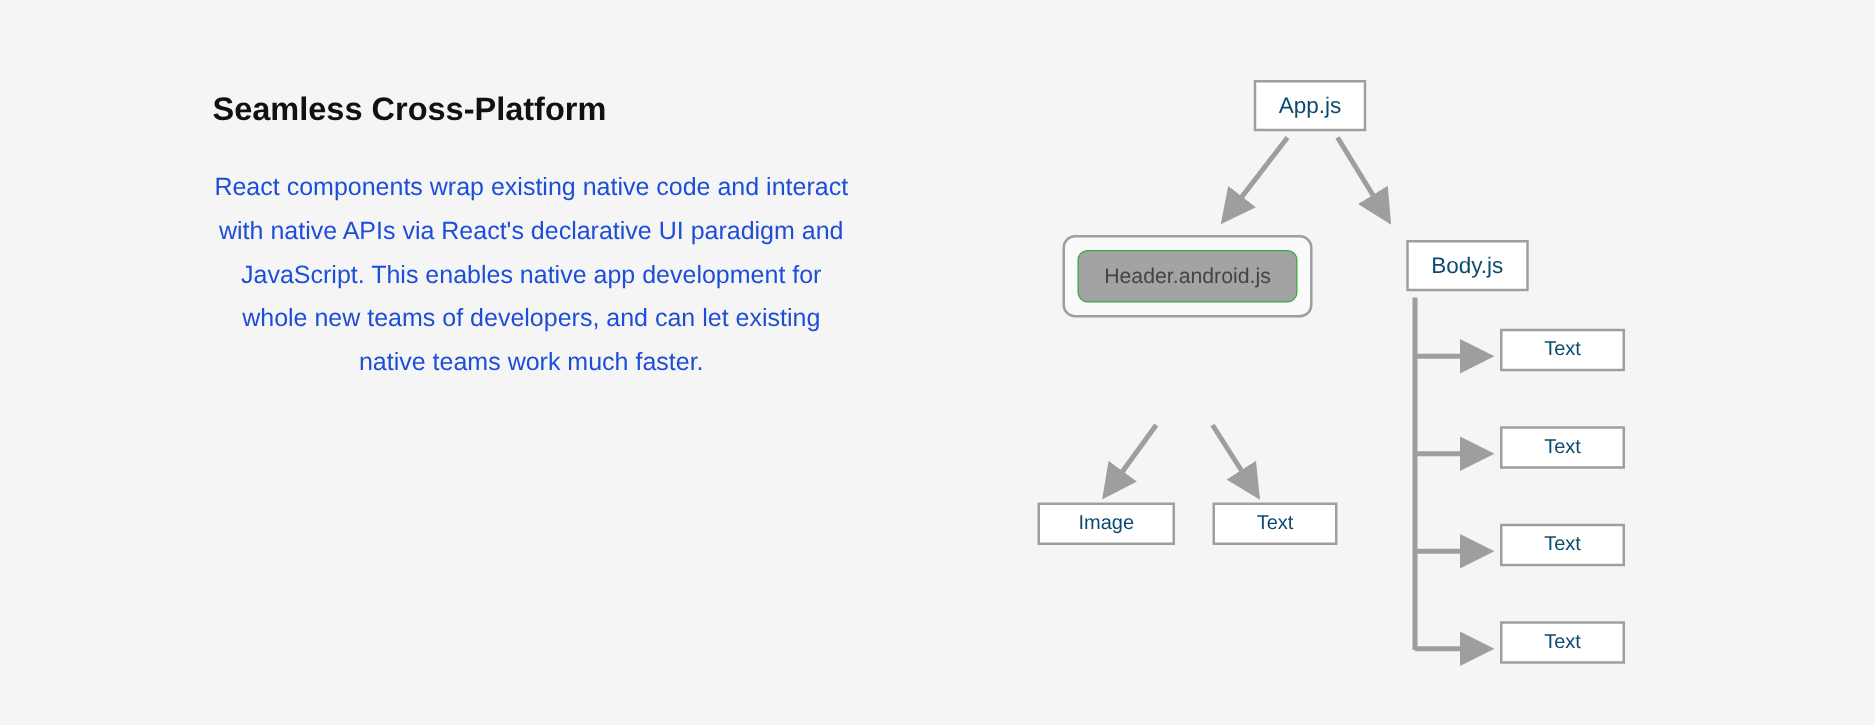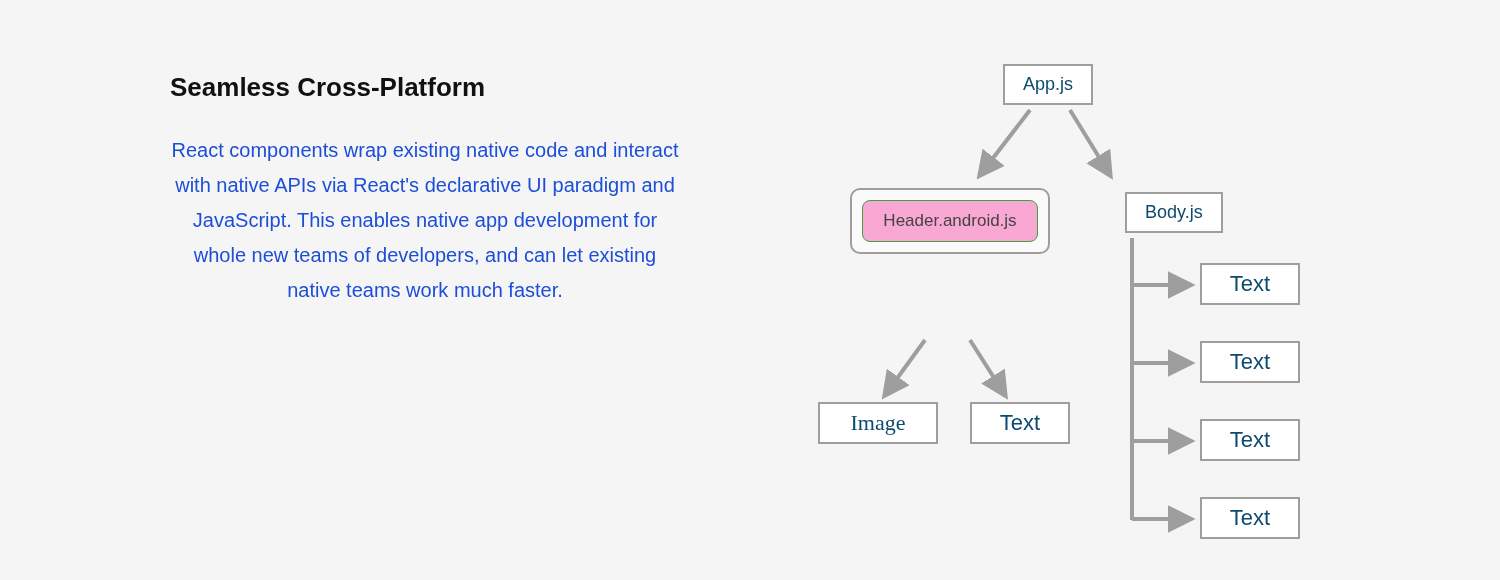--- a/index.html
+++ b/index.html
@@ -43,35 +43,35 @@
     border-radius: 0;
     background: #fff;
     font-size: 18px;
     color: #0c4a6e;
     display: flex;
     align-items: center;
     justify-content: center;
     padding: 8px 18px;
     white-space: nowrap;
   }
-  .node.small { font-size: 22px; padding: 6px 20px; }
+  .node.small { font-size: 16px; padding: 6px 20px; }
   .group-box {
     position: absolute;
     border: 2.5px solid #9e9e9e;
     border-radius: 10px;
     background: #fafafa;
     padding: 10px;
     display: flex;
     flex-direction: column;
     gap: 10px;
   }
   .inner-node {
     border: 1.5px solid;
     border-radius: 8px;
-    background: #f9a8d4;
+    background: #a3a3a3;
     font-size: 17px;
     color: #444;
     display: flex;
     align-items: center;
     justify-content: center;
     padding: 10px 14px;
   }
   .inner-node.green { border-color: #3aa63a; }
   .inner-node.blue  { border-color: #4d7de8; }
   svg.connectors {
@@ -116,21 +116,21 @@
     </svg>
 
     <div class="node" style="left:253px; top:64px;">App.js</div>
 
     <div class="group-box" style="left:100px; top:188px; width:200px;">
       <div class="inner-node green">Header.android.js</div>
     </div>
 
     <div class="node" style="left:332px; top:192px;margin-left:43px;">Body.js</div>
 
-    <div class="node small" style="left:68px; top:402px; width:120px;font-family:Liberation Serif, serif;">Image</div>
+    <div class="node small" style="left:80px; top:402px; width:110px;">Image</div>
 
     <div class="node small" style="left:220px; top:402px; width:100px;">Text</div>
 
     <div class="node small" style="left:450px; top:263px; width:100px;">Text</div>
     <div class="node small" style="left:450px; top:341px; width:100px;">Text</div>
     <div class="node small" style="left:450px; top:419px; width:100px;">Text</div>
     <div class="node small" style="left:450px; top:497px; width:100px;">Text</div>
   </div>
 </div>
 

